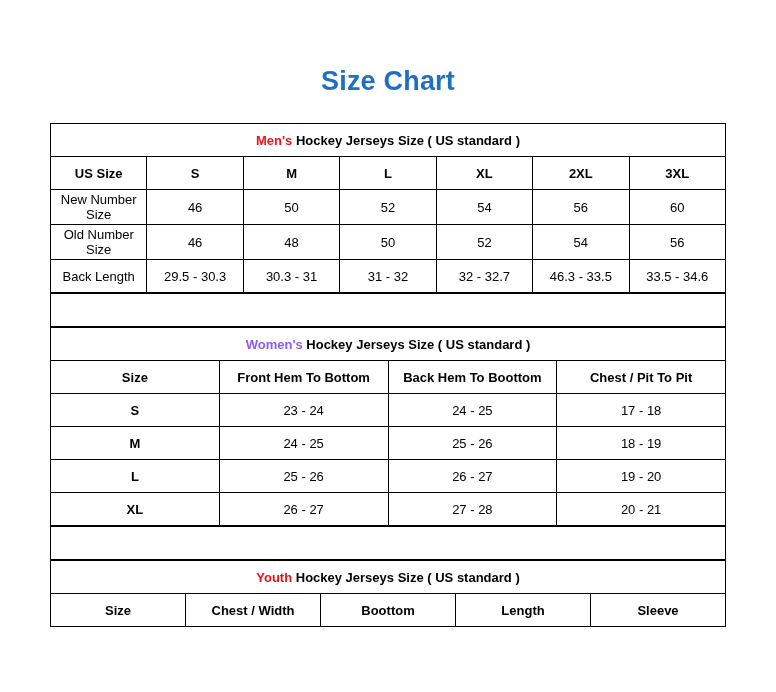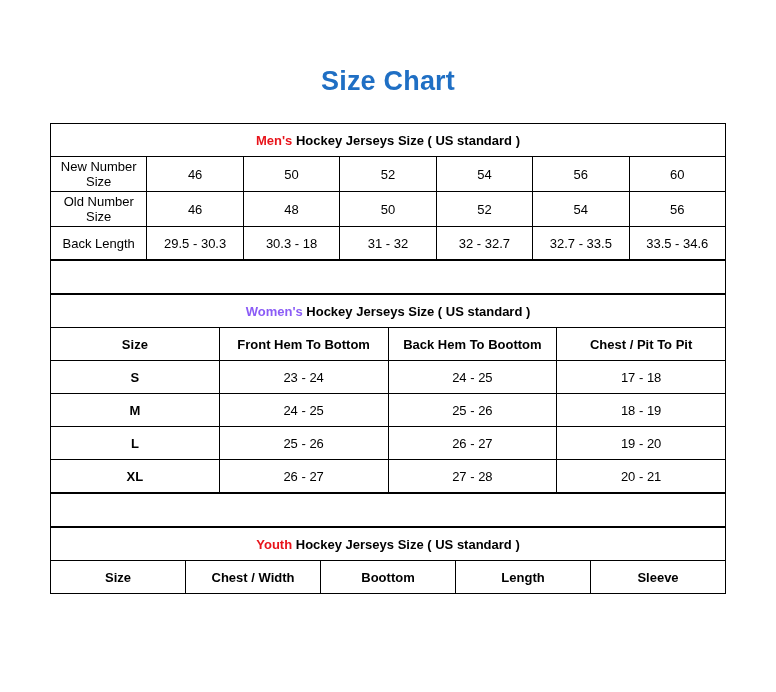--- a/index.html
+++ b/index.html
@@ -88,44 +88,53 @@
   <div class="chart-wrap">
 
     <table class="size-table tbl-block">
       <tbody>
           <tr>
         <td class="section-header" colspan="7">
           <span class="accent-red">Men's</span><span> Hockey Jerseys Size ( US standard )</span>
         </td>
       </tr>
       <tr>
+        <td class="colhead" style="width:147px">US Size</td>
+        <td class="colhead" style="width:88px">S</td>
+        <td class="colhead" style="width:91px">M</td>
+        <td class="colhead" style="width:91px">L</td>
+        <td class="colhead" style="width:91px">XL</td>
+        <td class="colhead" style="width:92px">2XL</td>
+        <td class="colhead" style="width:76px">3XL</td>
+      </tr>
+      <tr>
         <td class="rowlabel">New Number Size</td>
         <td>46</td>
         <td>50</td>
         <td>52</td>
         <td>54</td>
         <td>56</td>
         <td>60</td>
       </tr>
       <tr>
         <td class="rowlabel">Old Number Size</td>
         <td>46</td>
         <td>48</td>
         <td>50</td>
         <td>52</td>
         <td>54</td>
         <td>56</td>
       </tr>
       <tr>
         <td class="rowlabel">Back Length</td>
         <td>29.5 - 30.3</td>
-        <td>30.3 - 18</td>
+        <td>30.3 - 31</td>
         <td>31 - 32</td>
         <td>32 - 32.7</td>
-        <td>32.7 - 33.5</td>
+        <td>46.3 - 33.5</td>
         <td>33.5 - 34.6</td>
       </tr>
     </tbody>
       </table>
 
     <table class="size-table" style="border:none">
       <tbody>
           <tr class="spacer-row">
             <td></td>
           </tr>

